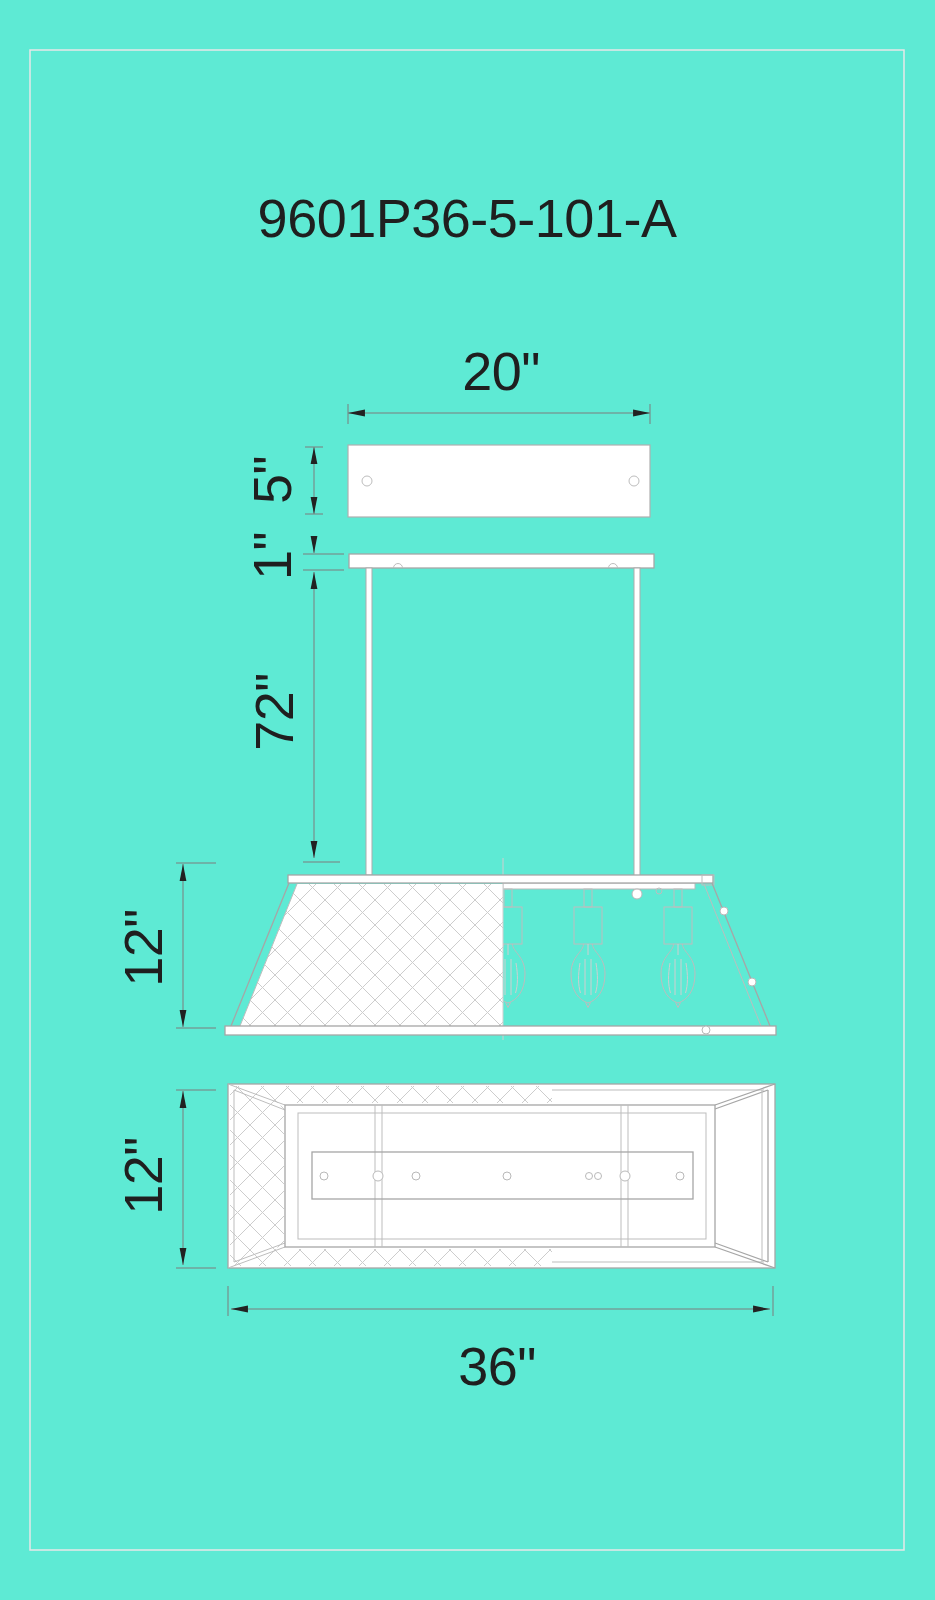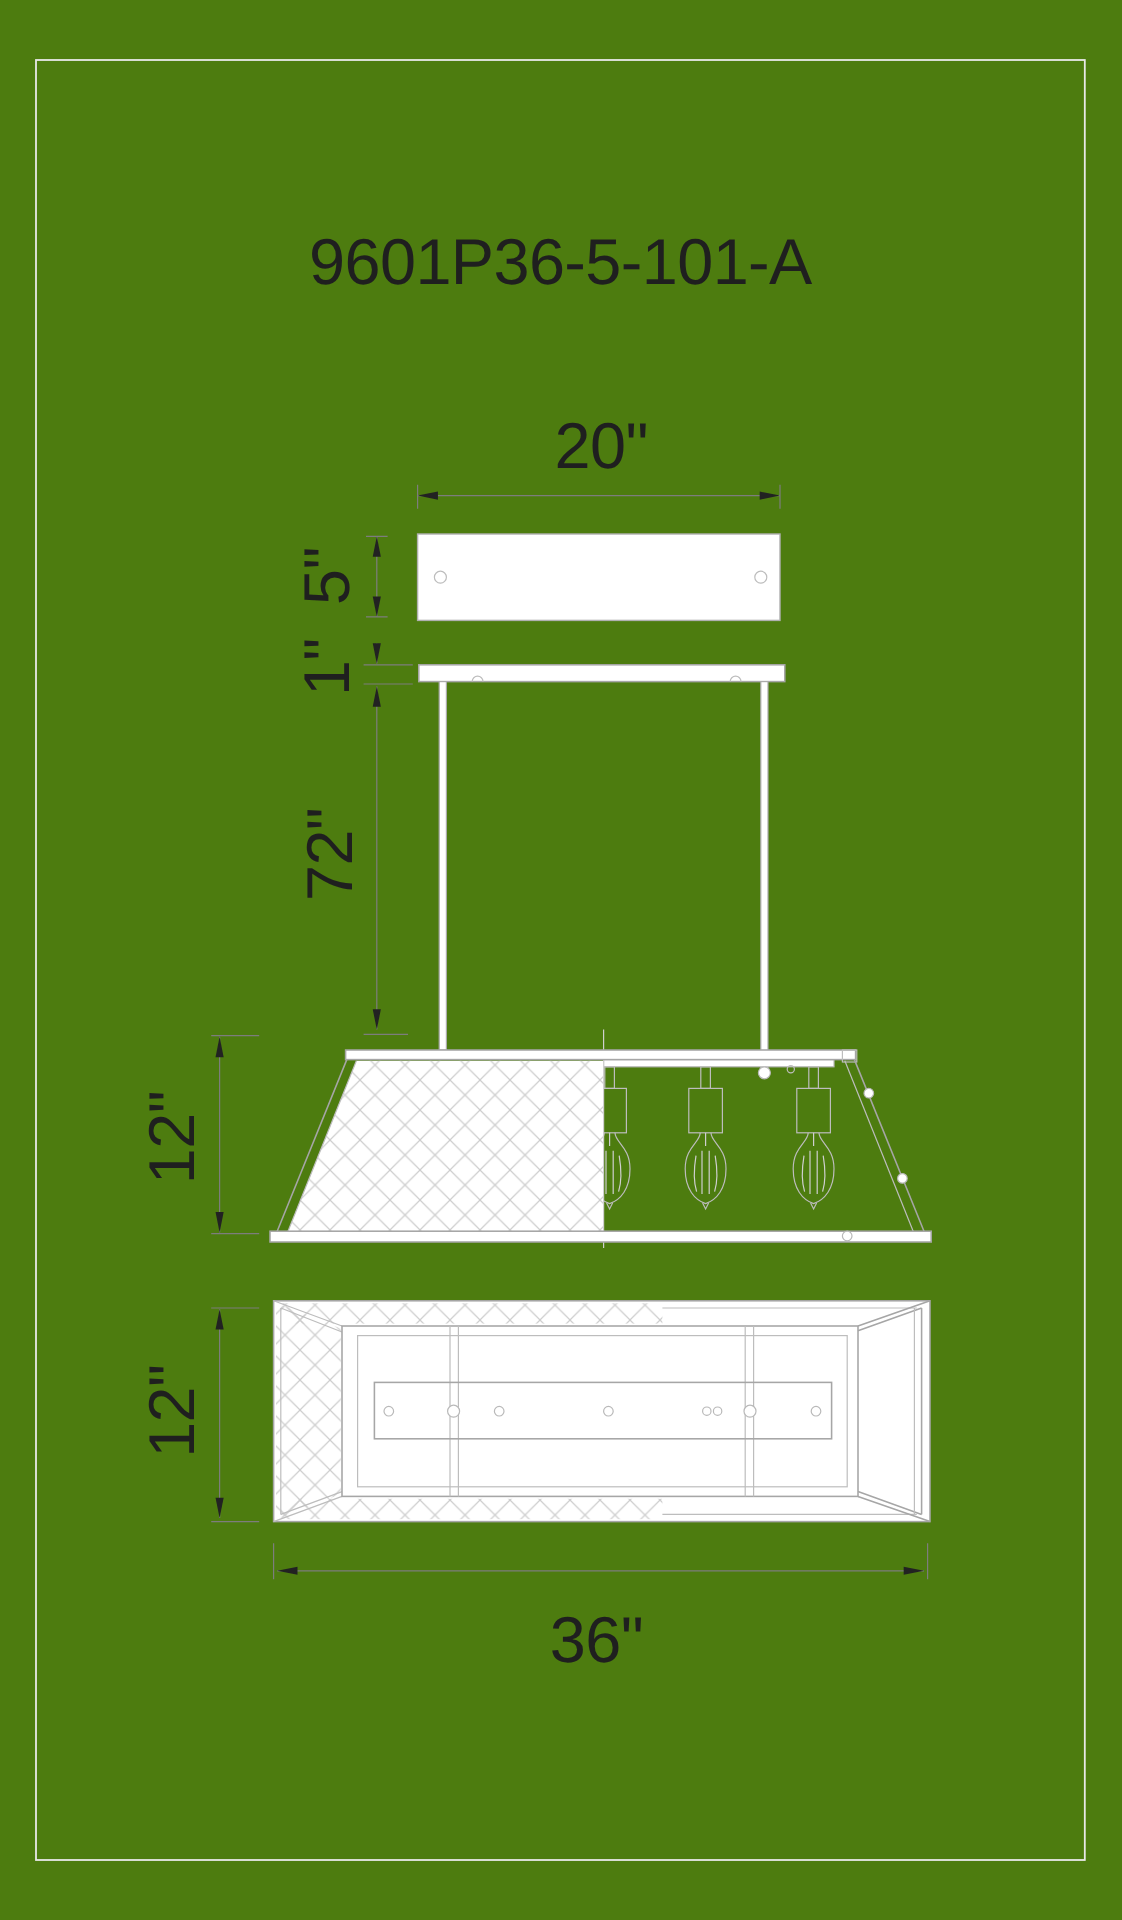--- a/index.html
+++ b/index.html
@@ -1,16 +1,16 @@
 <!DOCTYPE html>
 <html><head>
 <meta charset="utf-8">
 <style>
   html,body{margin:0;padding:0;background:#ffffff;}
-  .canvas{position:relative;width:935px;height:1600px;background:#4d7c0f;overflow:hidden;
+  .canvas{position:relative;width:935px;height:1600px;background:#5eead4;overflow:hidden;
           font-family:"Liberation Sans",sans-serif;}
   svg{position:absolute;left:0;top:0;}
   text{font-family:"Liberation Sans",sans-serif;fill:#1f1f1f;}
   .dim-text{font-size:54px;letter-spacing:-0.5px;}
   .title-text{font-size:54px;letter-spacing:-0.5px;}
   .obj{stroke:#a6a6a6;stroke-width:1.3;fill:none;}
   .obj-fill{stroke:#a6a6a6;stroke-width:1.3;fill:#ffffff;}
   .light{stroke:#bdbdbd;stroke-width:1;fill:none;}
   .light-fill{stroke:#b9b9b9;stroke-width:1;fill:#ffffff;}
   .xlight{stroke:#cfcfcf;stroke-width:1;fill:none;}

